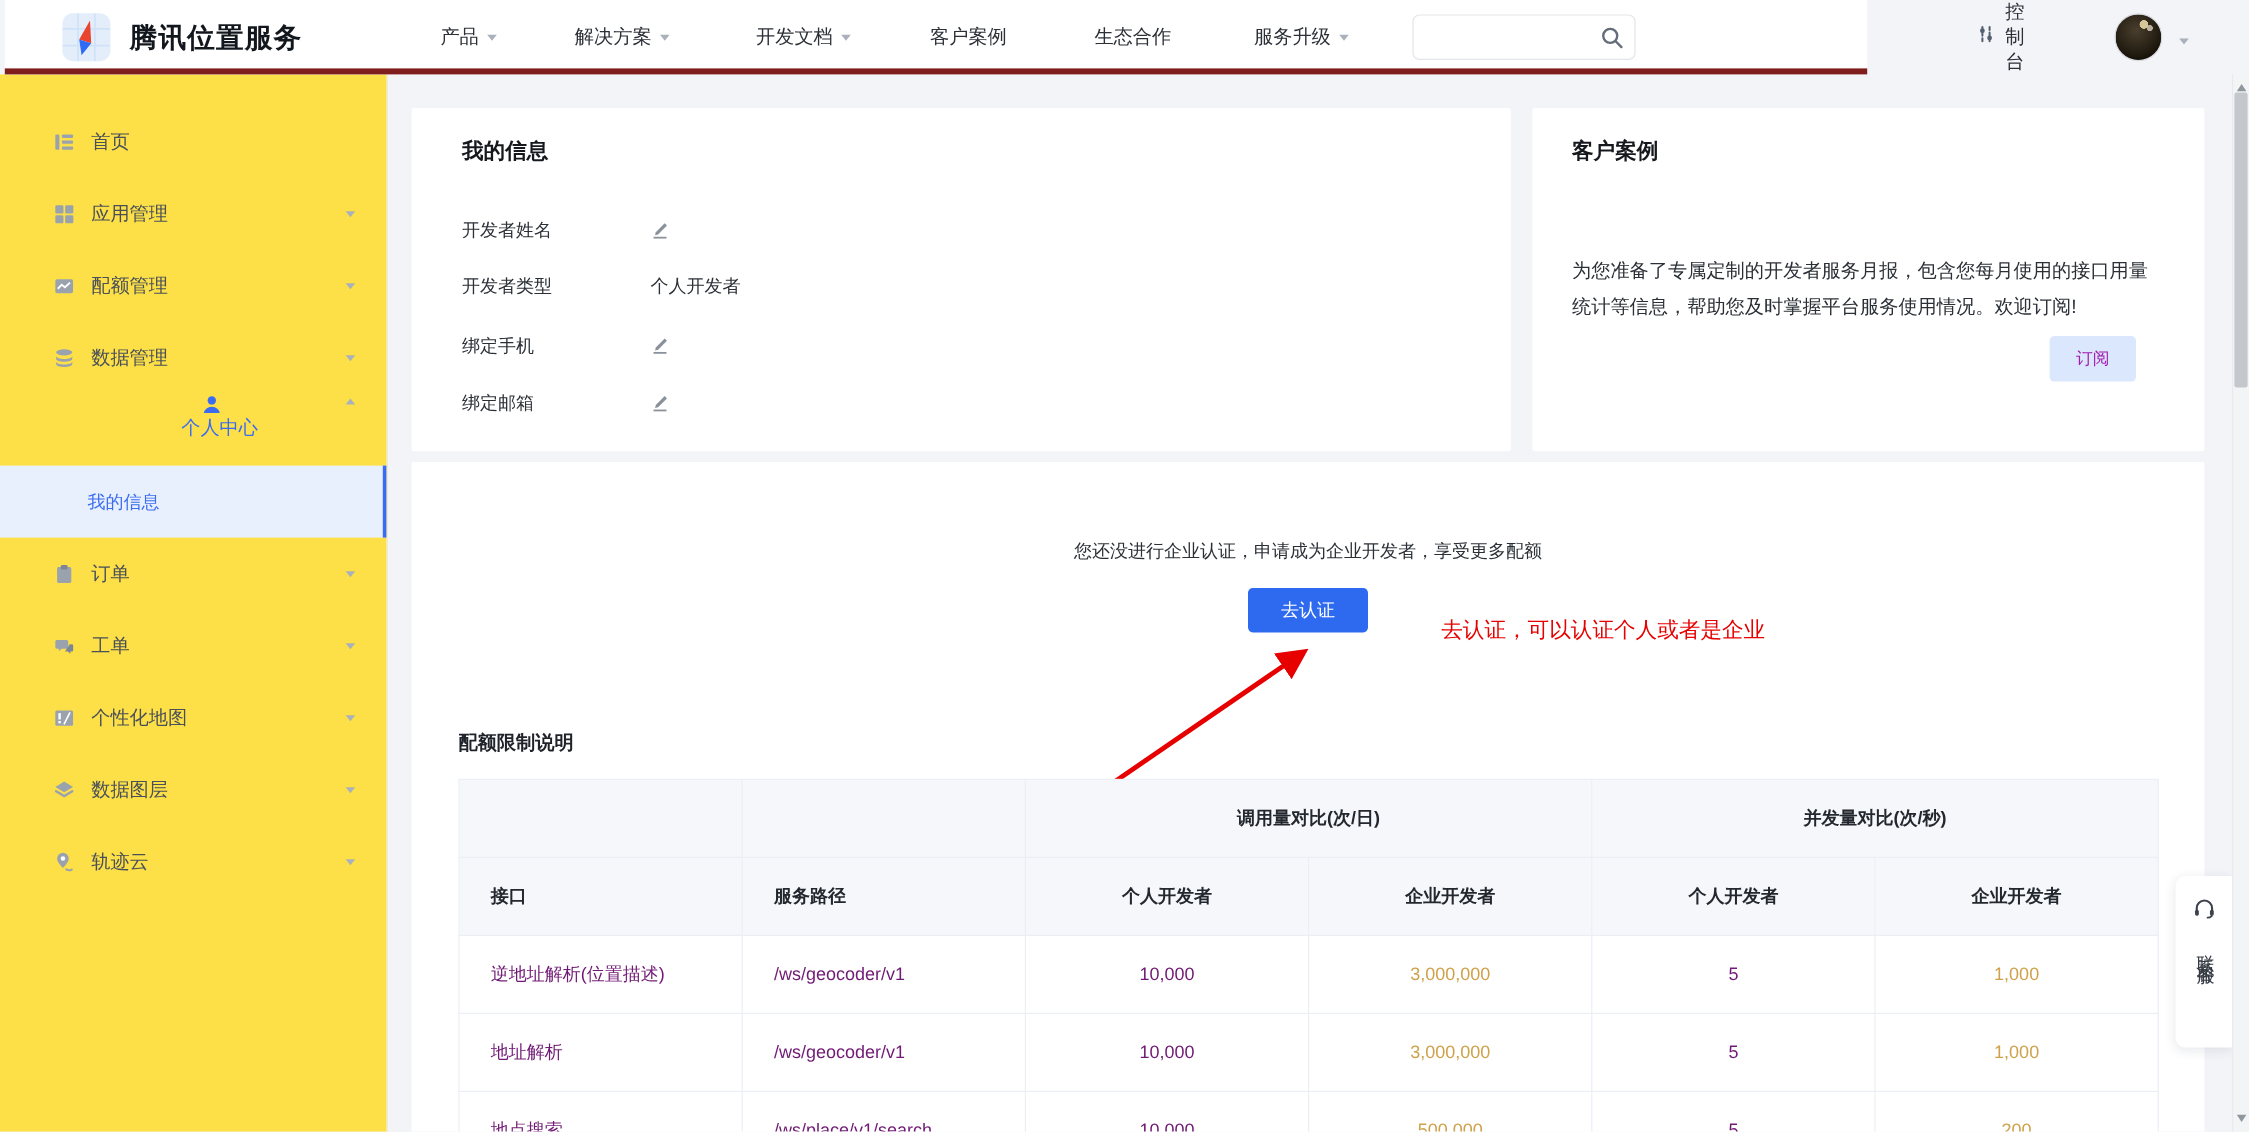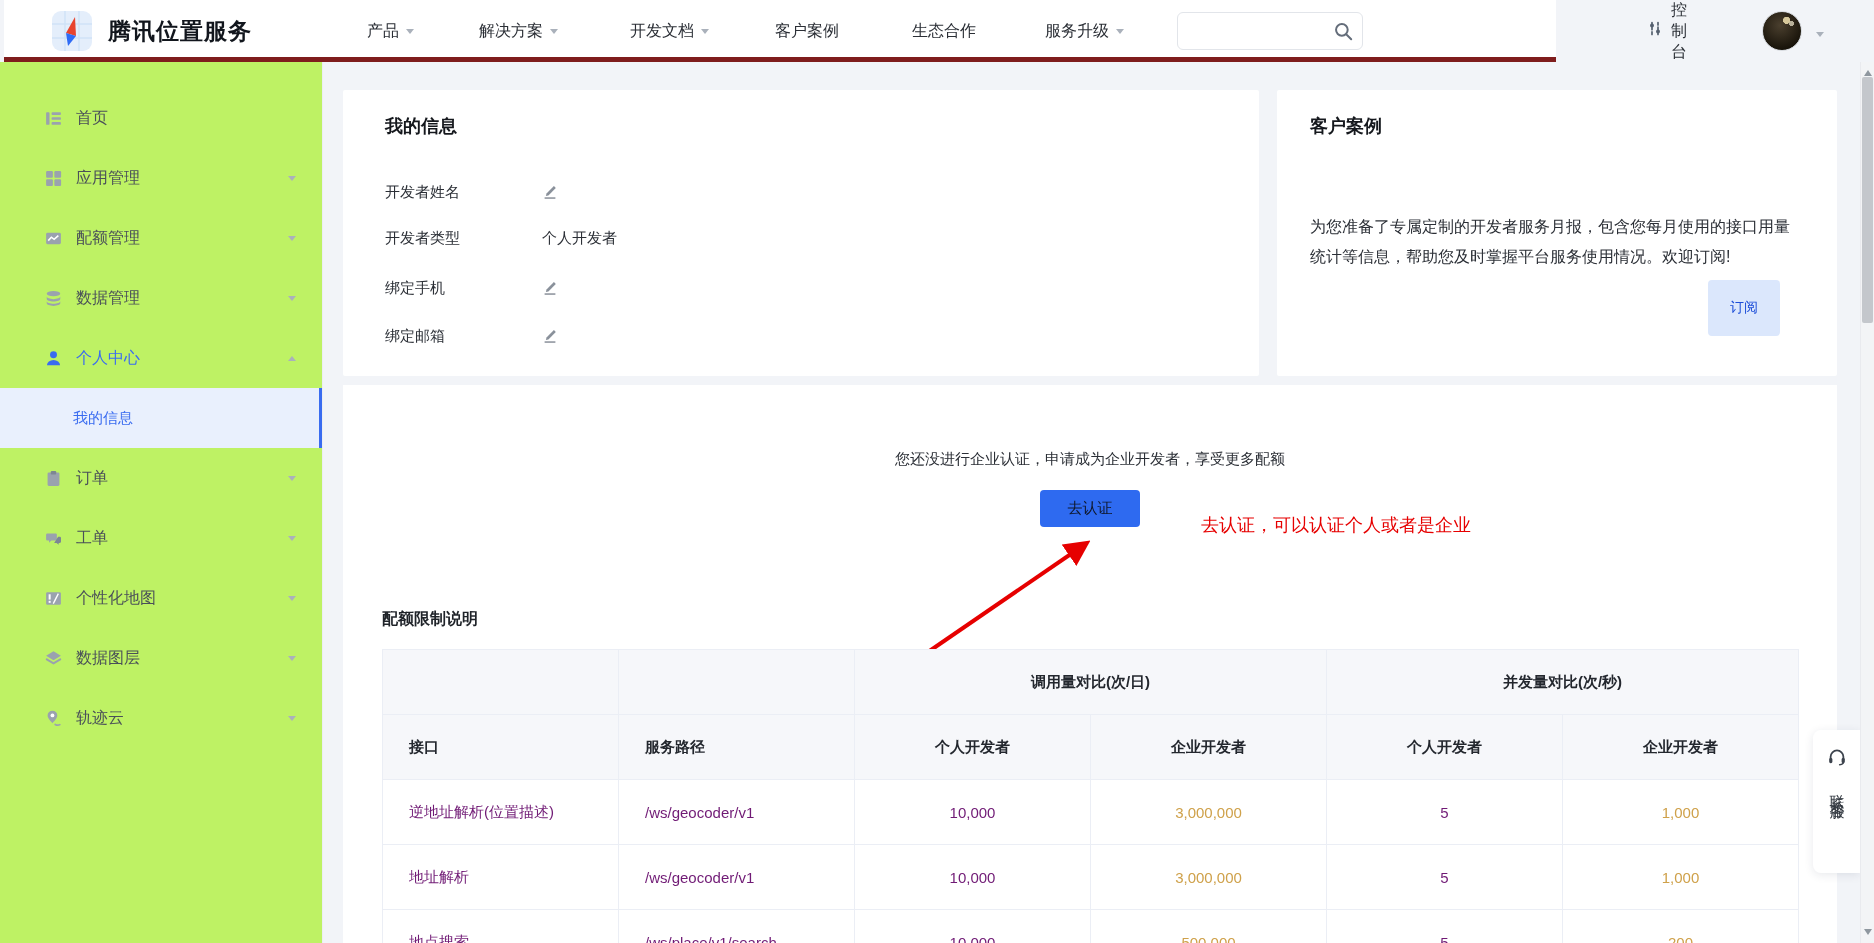--- a/index.html
+++ b/index.html
@@ -25,52 +25,52 @@
     font-size:16px; color:#2b2f36; cursor:pointer; }
   #avatar { position:absolute; left:1758px; top:11px; width:40px; height:40px; border-radius:50%;
     background:
       radial-gradient(circle at 62% 22%, #d6c79a 0 9%, rgba(0,0,0,0) 10%),
       radial-gradient(circle at 75% 30%, #b8b09a 0 6%, rgba(0,0,0,0) 7%),
       radial-gradient(circle at 45% 35%, #4a3f2e, #171209 75%);
     border:1px solid #d8dbe0; }
   #avatar-caret { position:absolute; left:1812px; top:28px; }
 
   
-  #sidebar { position:absolute; left:0; top:62px; width:323px; bottom:0; background:#bef264;
+  #sidebar { position:absolute; left:0; top:62px; width:323px; bottom:0; background:#fde047;
     border-right:1px solid #eceef2; z-index:20; }
   .side-item { position:relative; height:60px; display:flex; align-items:center; padding-left:44px;
     font-size:16px; color:#4a5059; cursor:pointer; }
   .side-item .s-icon { width:19px; height:19px; margin-right:13px; flex:0 0 auto; }
   .side-item .s-caret { position:absolute; right:26px; }
-  .side-item.active { color:#3a6cf0; }
+  .side-item.active { color:#3a6cf0;flex-direction:column; }
   .side-sub { position:relative; height:60px; display:flex; align-items:center; padding-left:73px;
     font-size:15px; color:#3a6cf0; background:#e9f0fd; cursor:pointer; }
   .side-sub .active-bar { position:absolute; right:0; top:0; bottom:0; width:3px; background:#3a6cf0; }
 
   
   .card { position:absolute; background:#fff; border-radius:2px; }
   #profile-card { left:343px; top:90px; width:916px; height:286px; }
   .card-title { font-size:18px; font-weight:700; color:#15181d; }
   #profile-card .card-title { position:absolute; left:42px; top:122px; top:24px; }
   .field-row { position:absolute; left:42px; height:20px; display:flex; align-items:center; font-size:15px;gap:44px; }
   .field-label { width:113px; color:#2b2f36; }
   .field-value { color:#2b2f36; }
   .edit-icon { cursor:pointer; display:inline-block; width:16px; height:16px; }
 
   #subscribe-card { left:1277px; top:90px; width:560px; height:286px; }
   #subscribe-card .card-title { position:absolute; left:33px; top:24px; }
   #subscribe-body { position:absolute; left:33px; top:88px; width:482px; font-size:16px; line-height:30px; color:#2b2f36;margin-top:34px; }
-  #subscribe-btn { position:absolute; right:57px; top:190px; width:72px; height:56px; border:none; border-radius:4px;
-    background:#dbe7fc; color:#1d4ed8; font-size:14px; cursor:pointer; font-family:inherit; }
+  #subscribe-btn { position:absolute; right:57px; top:190px; width:72px; height:38px; border:none; border-radius:4px;
+    background:#dbe7fc; color:#a21caf; font-size:14px; cursor:pointer; font-family:inherit; }
 
   
   #main-section { position:absolute; left:343px; top:385px; width:1494px; height:558px; background:#fff; overflow:hidden; }
   #cert-notice { position:absolute; left:0; top:65px; width:100%; text-align:center; font-size:15px; color:#2b2f36; }
   #cert-btn { position:absolute; left:50%; margin-left:-50px; top:105px; width:100px; height:37px; border:none;
-    border-radius:4px; background:#2e6af0; color:#0f172a; font-size:15px; cursor:pointer; font-family:inherit; }
+    border-radius:4px; background:#2e6af0; color:#ffffff; font-size:15px; cursor:pointer; font-family:inherit; }
   #cert-annotation { position:absolute; left:858px; top:128px; font-size:18px; color:#e60000; }
   #quota-title { position:absolute; left:39px; top:224px; font-size:16px; font-weight:700; color:#1f2329; }
   #quota-table { position:absolute; left:39px; top:264px; width:1416px; border-collapse:collapse; table-layout:fixed; }
   #quota-table td, #quota-table th { border:1px solid #ebeef5; font-size:15px; }
   #quota-table .ghead { height:65px; background:#f6f7fa; font-weight:700; color:#23272e; text-align:center; }
   #quota-table .chead { height:65px; background:#f6f7fa; font-weight:700; color:#23272e; text-align:center; }
   #quota-table .chead.left, #quota-table td.left { text-align:left; padding-left:26px; }
   #quota-table td { height:65px; text-align:center; color:#701a75; background:#fff; }
   #quota-table td.gold { color:#cfa14a; }
 

